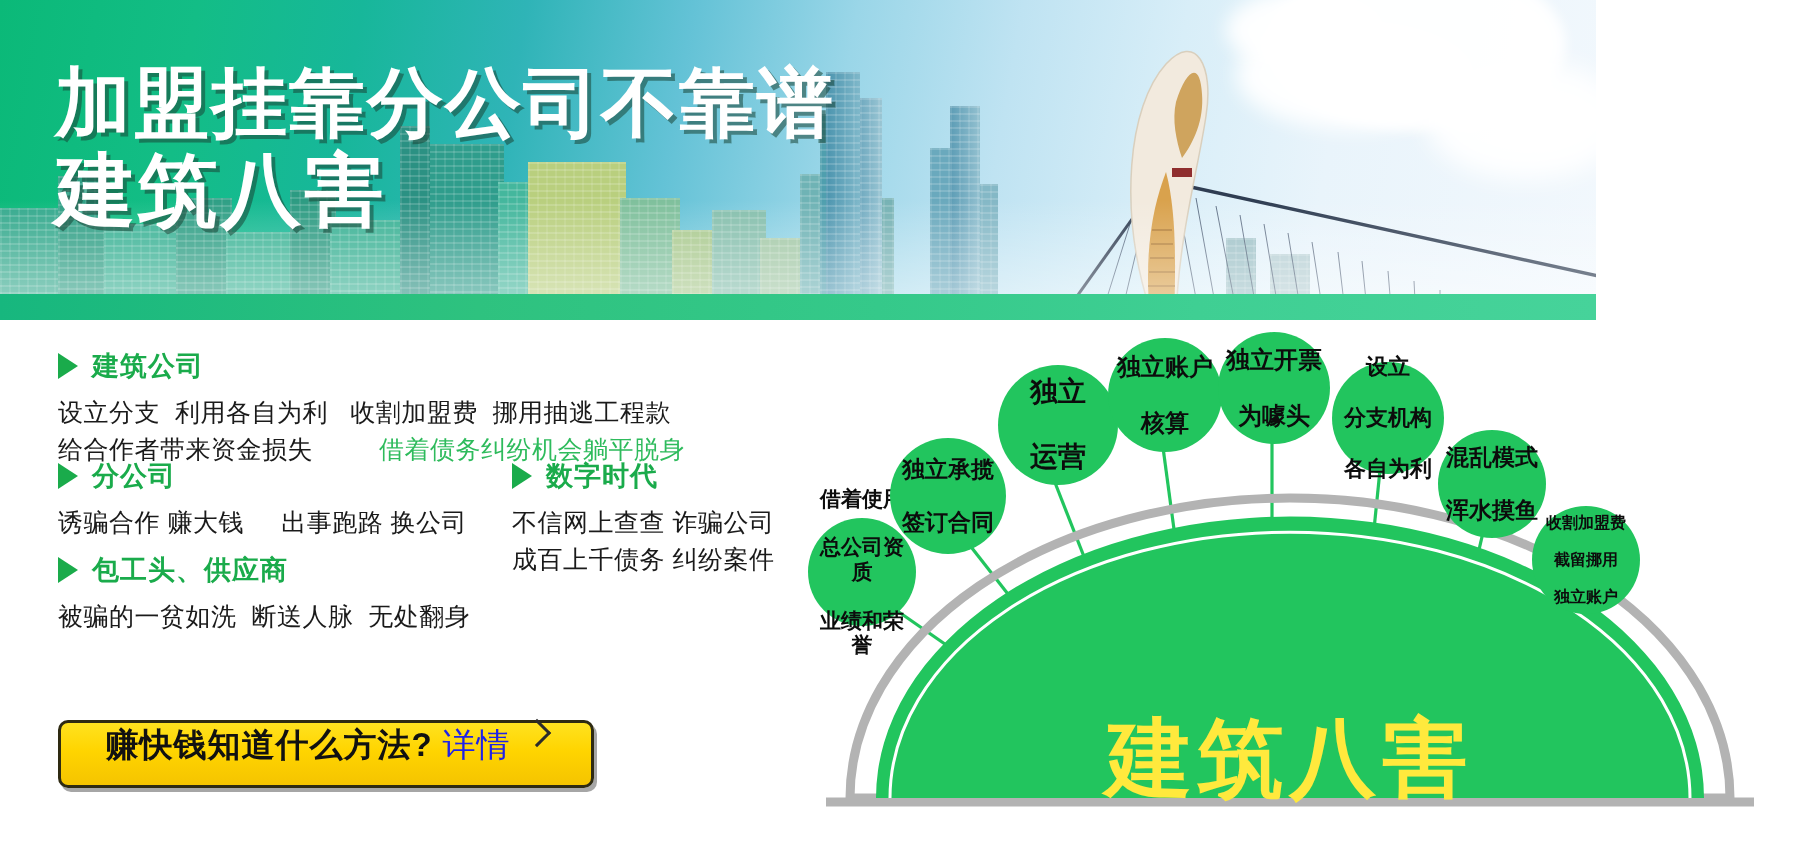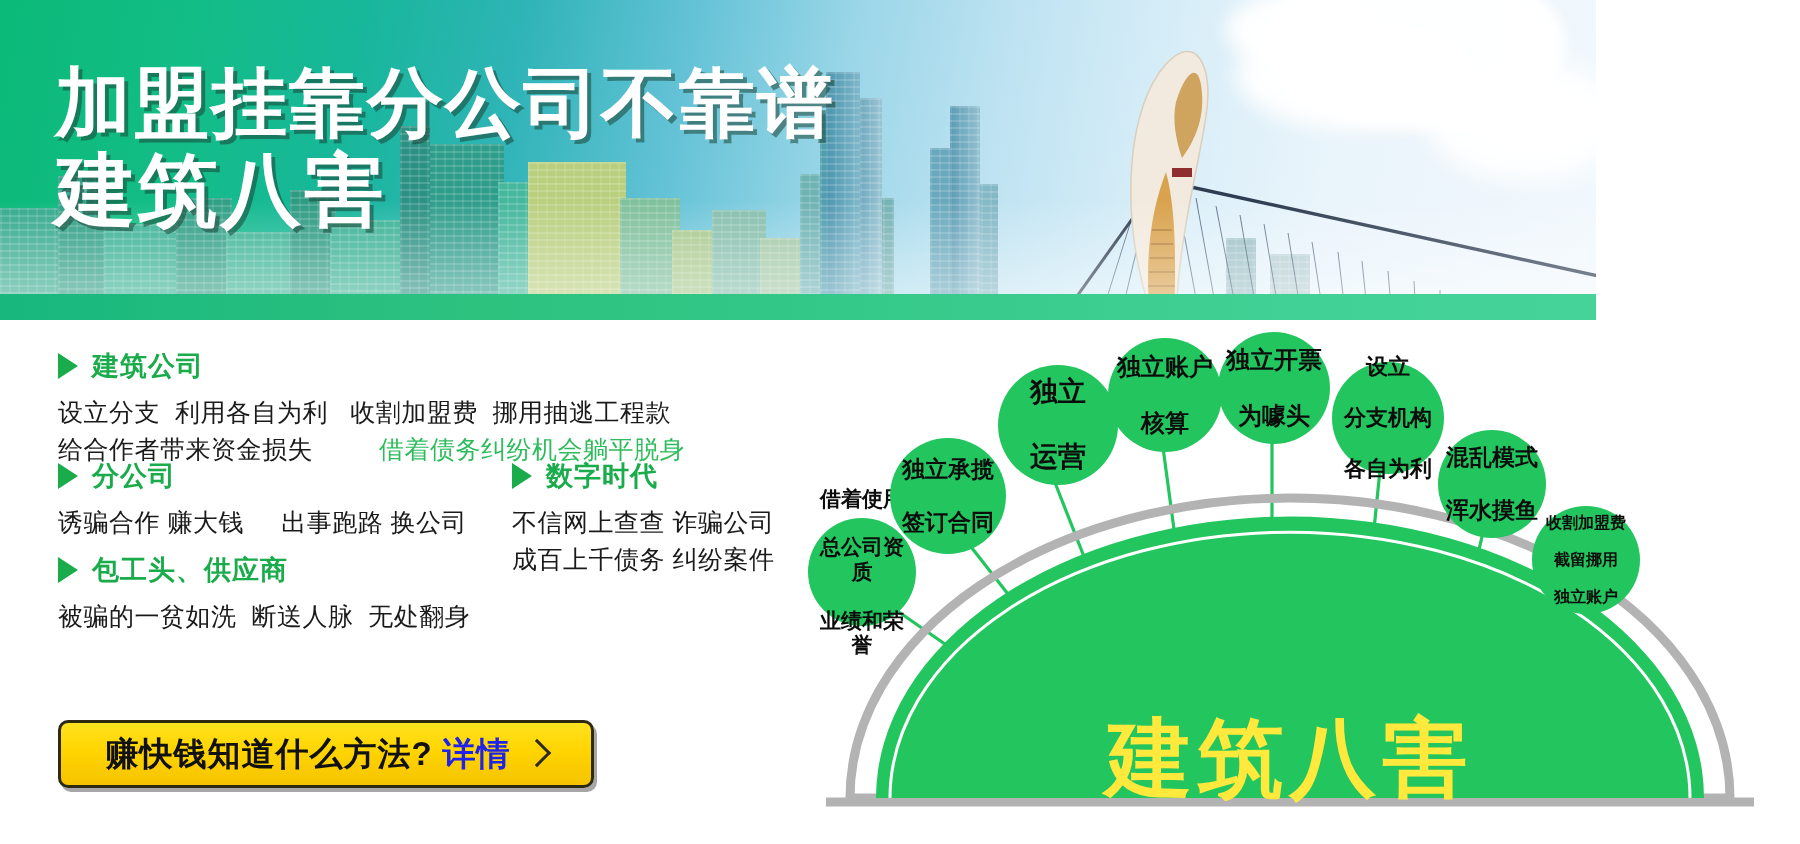--- a/index.html
+++ b/index.html
@@ -52,23 +52,23 @@
 
   #sec-company{left:58px;top:28px;}
   #sec-branch{left:58px;top:138px;}
   #sec-contractor{left:58px;top:232px;}
   #sec-digital{left:512px;top:138px;}
 
   
   .cta{position:absolute;left:58px;top:400px;width:530px;height:62px;border-radius:10px;
        background:linear-gradient(to bottom,#ffe21f 0%,#ffd400 45%,#f5c400 100%);
        border:3px solid #2e2a12;box-shadow:3px 4px 0 rgba(0,0,0,.35);
-       display:flex;align-items:center;justify-content:center;gap:10px;cursor:pointer;}
+       display:flex;justify-content:center;gap:10px;cursor:pointer;}
   .cta-main{font-size:33px;font-weight:bold;color:#111;letter-spacing:1px;white-space:nowrap;}
-  .cta-link{font-size:33px;font-weight:bold;color:#1f22e8;letter-spacing:1px;}
+  .cta-link{font-size:33px;font-weight:normal;color:#1f22e8;letter-spacing:1px;}
   .cta-chev{width:17px;height:17px;border-right:3.5px solid #2b2b2b;border-top:3.5px solid #2b2b2b;
             transform:rotate(45deg);margin-left:6px;margin-bottom:2px;}
 
   
   .right{position:absolute;left:790px;top:320px;width:1010px;height:524px;}
   .diagram{position:absolute;inset:0;}
 
   .bubble{position:absolute;border-radius:50%;background:#22c55e;
      display:flex;align-items:center;justify-content:center;text-align:center;
      color:#0c0c0c;font-weight:bold;line-height:1.16;z-index:3;}

